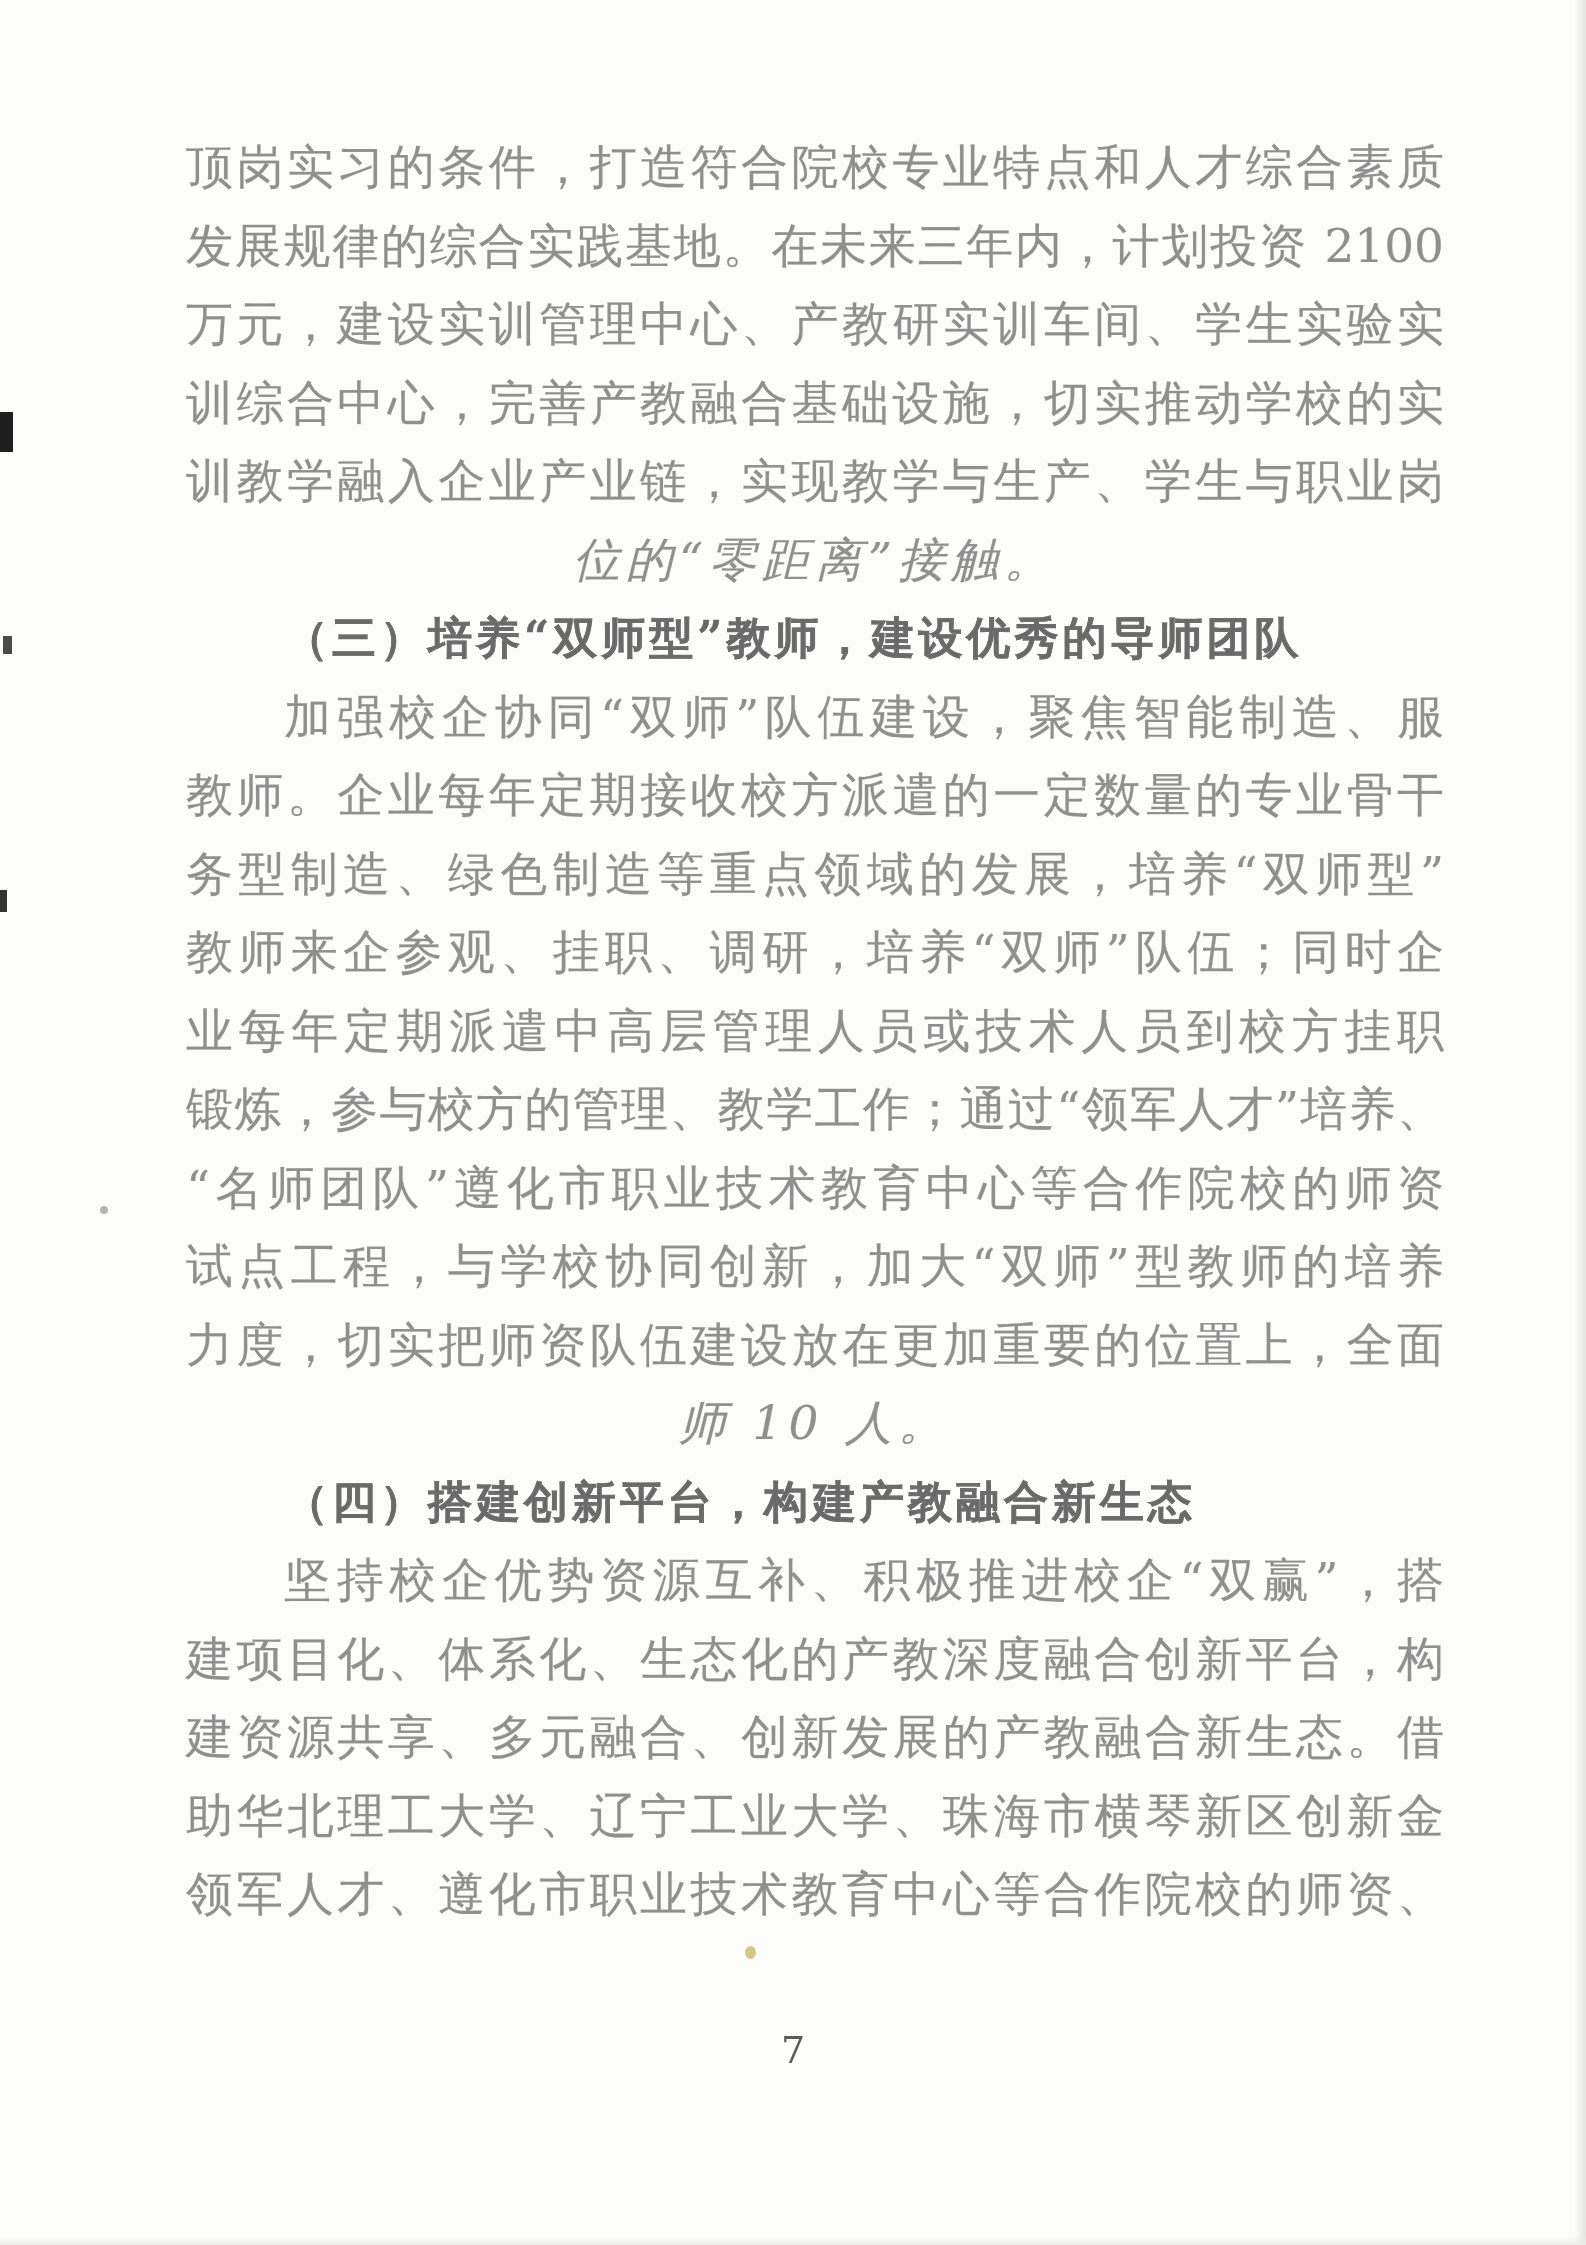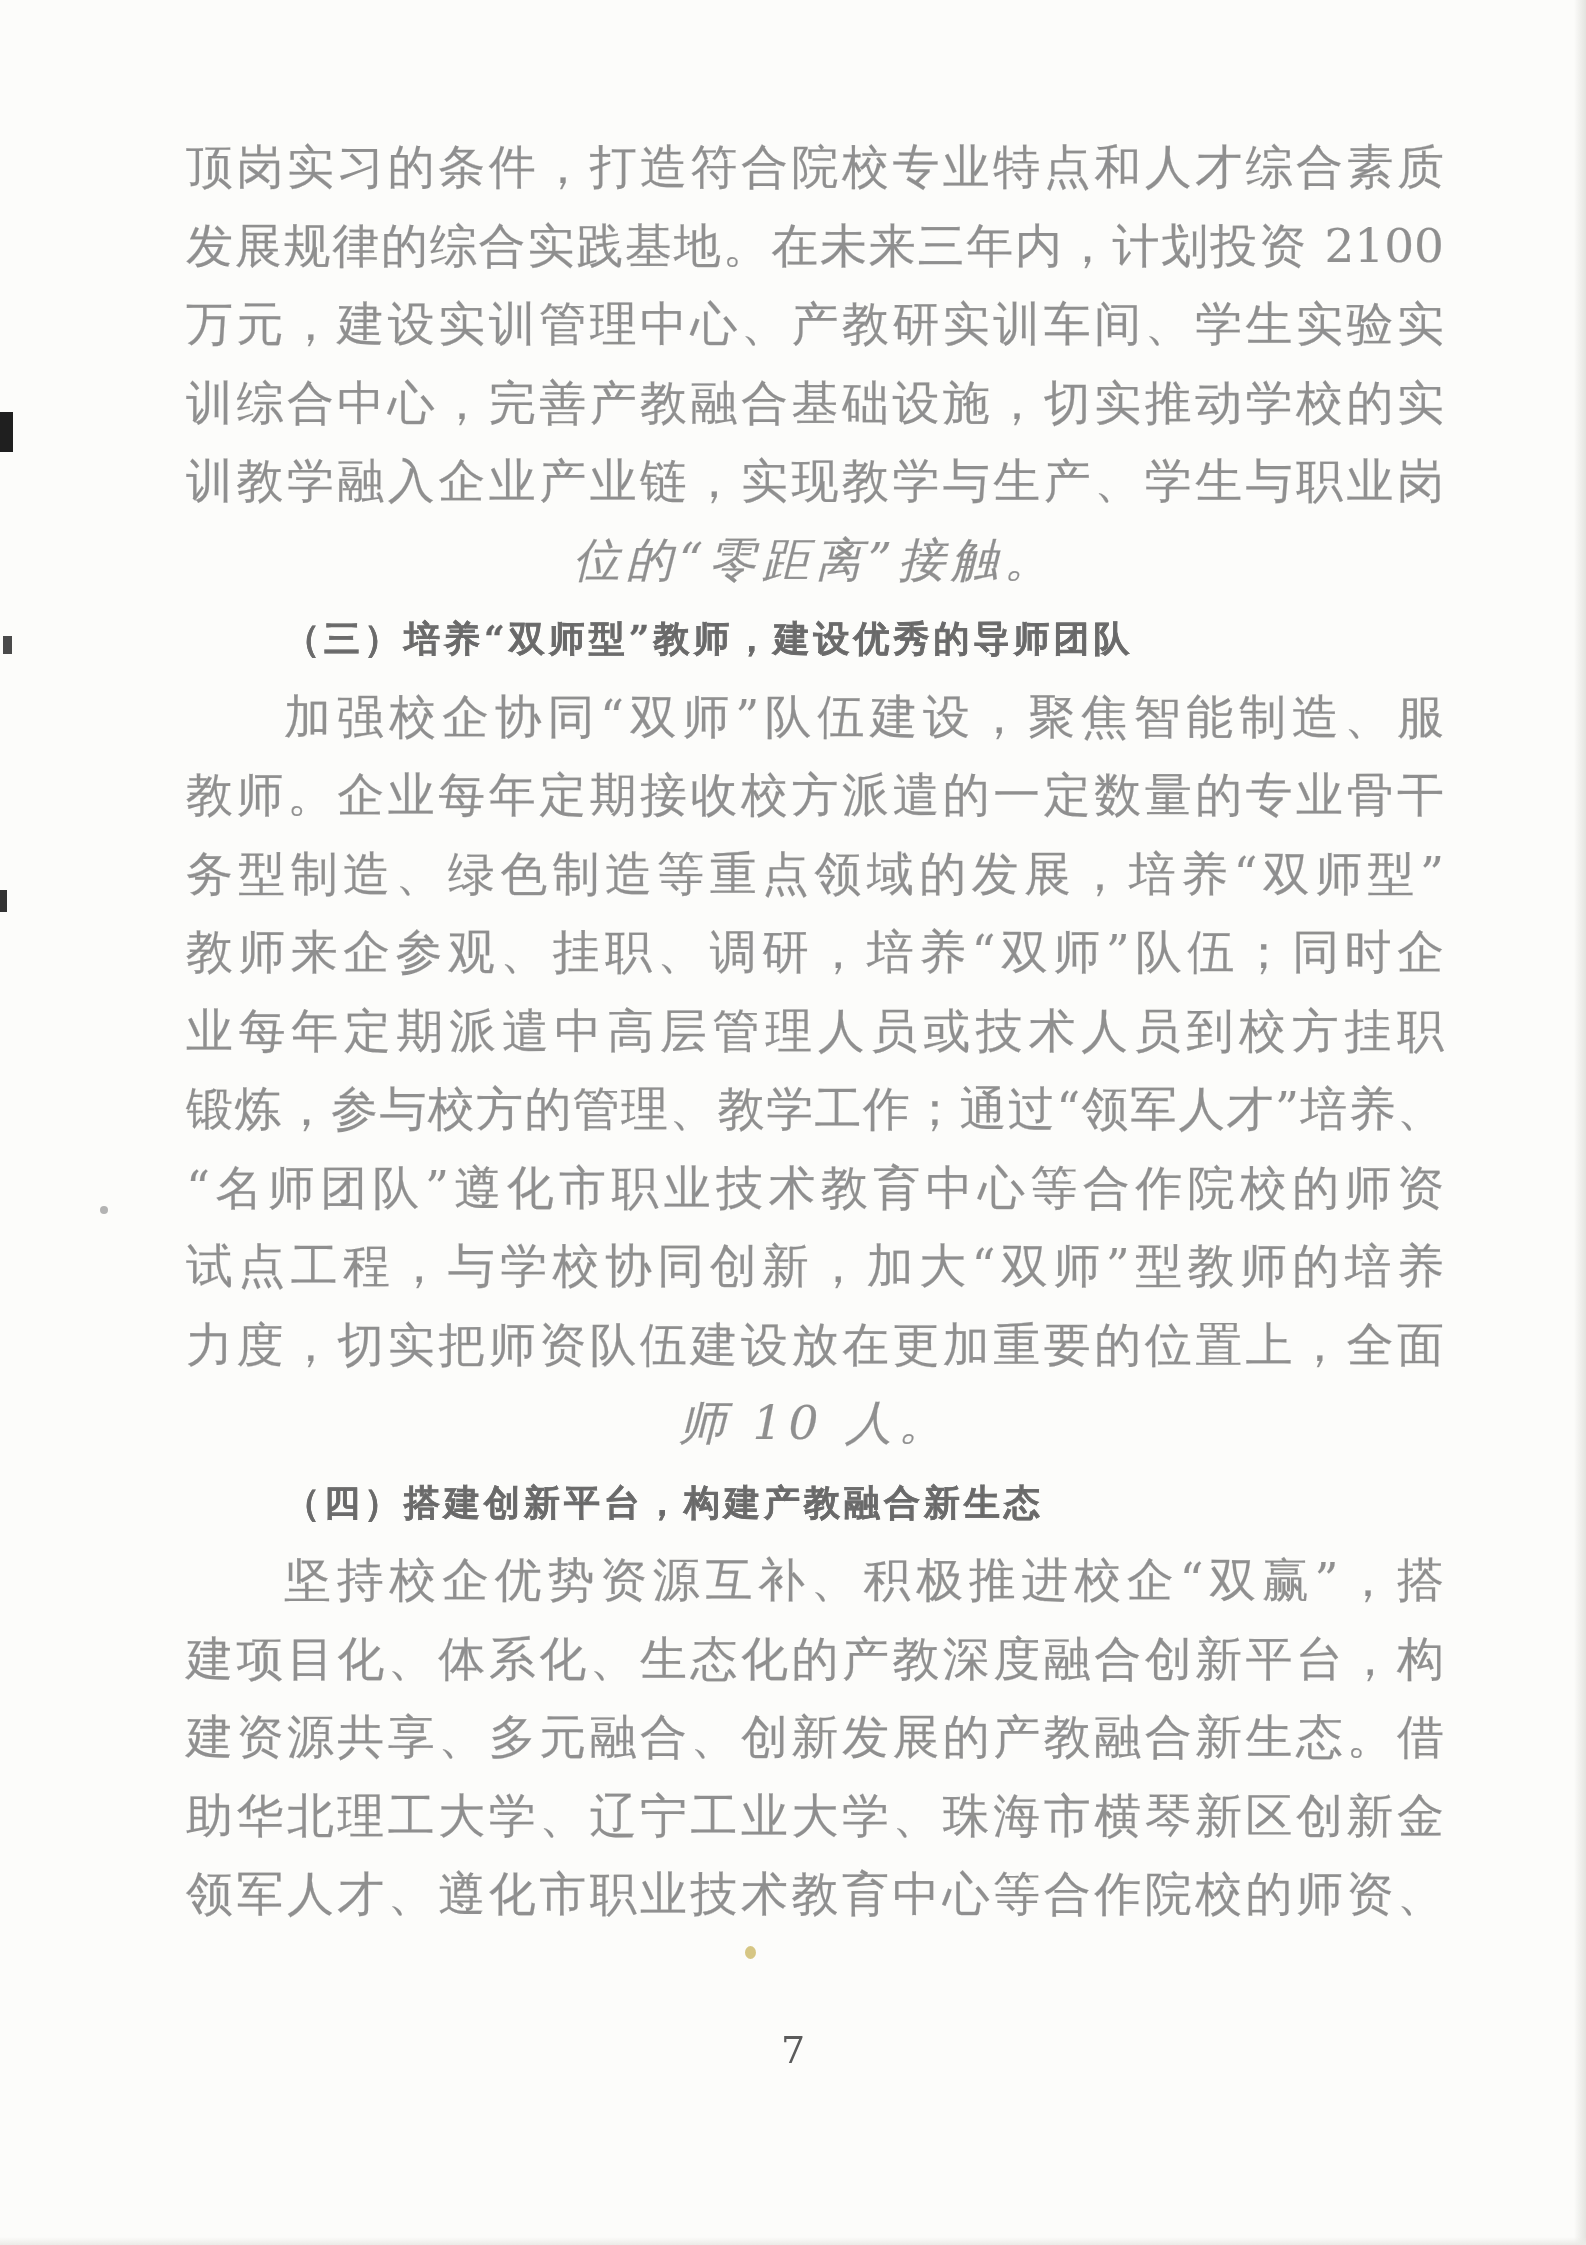--- a/index.html
+++ b/index.html
@@ -37,21 +37,21 @@
     letter-spacing: 6px;
     font-style: italic;
   }
   .line.indent { text-indent: 98px; }
   .line.heading {
     font-weight: 700;
     color: #676767;
     -webkit-text-stroke: 0.4px #6d6d6d;
     text-indent: 98px;
     letter-spacing: 4px;
-    font-size: 36px;
+    font-size: 44px;
   }
   .page-number {
     position: absolute;
     top: 2028px; left: 0; right: 0;
     text-align: center;
     font-size: 38px;
     color: #5b5b5b;
     font-family: "DejaVu Serif", "Liberation Serif", serif;
   }
   

